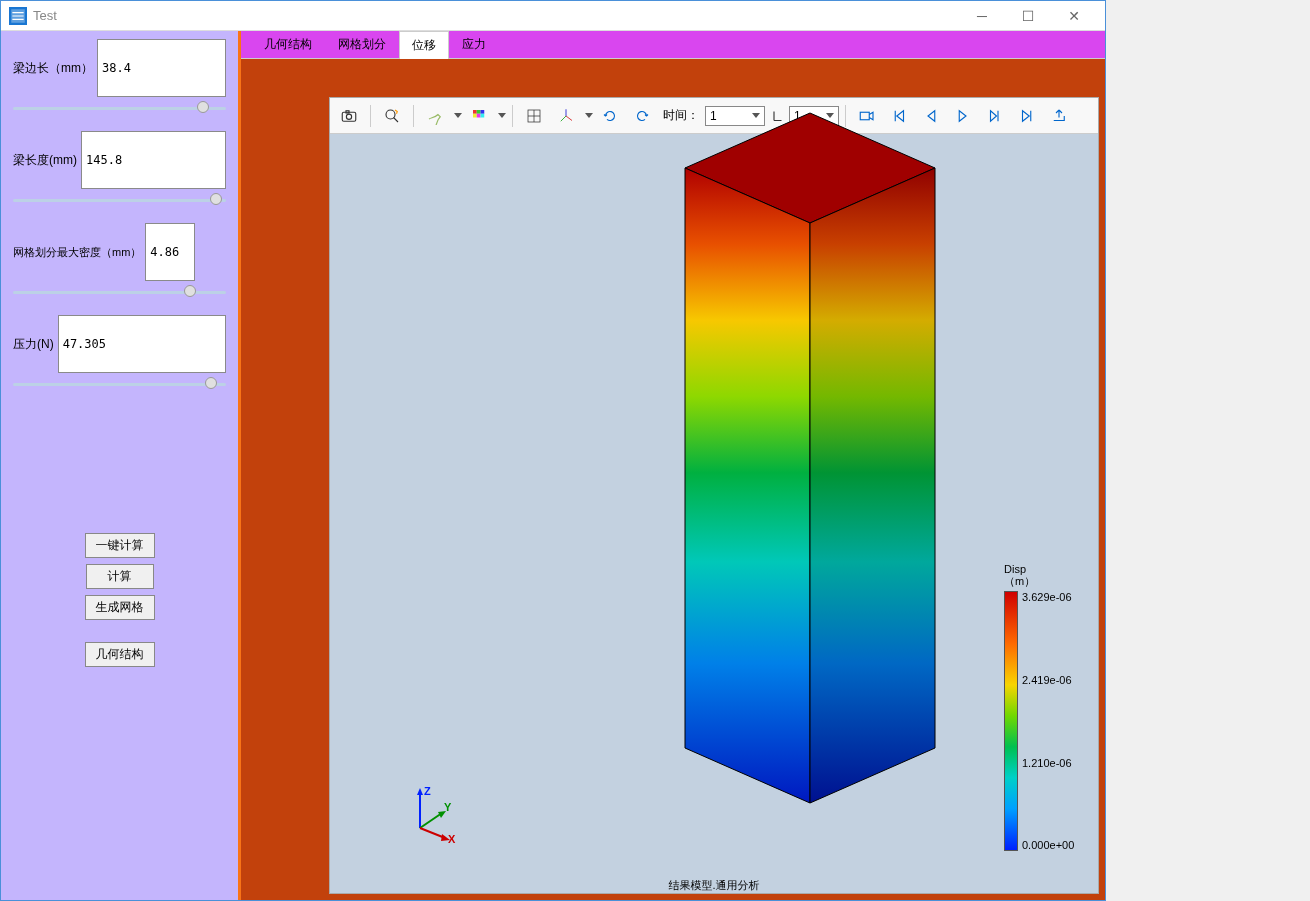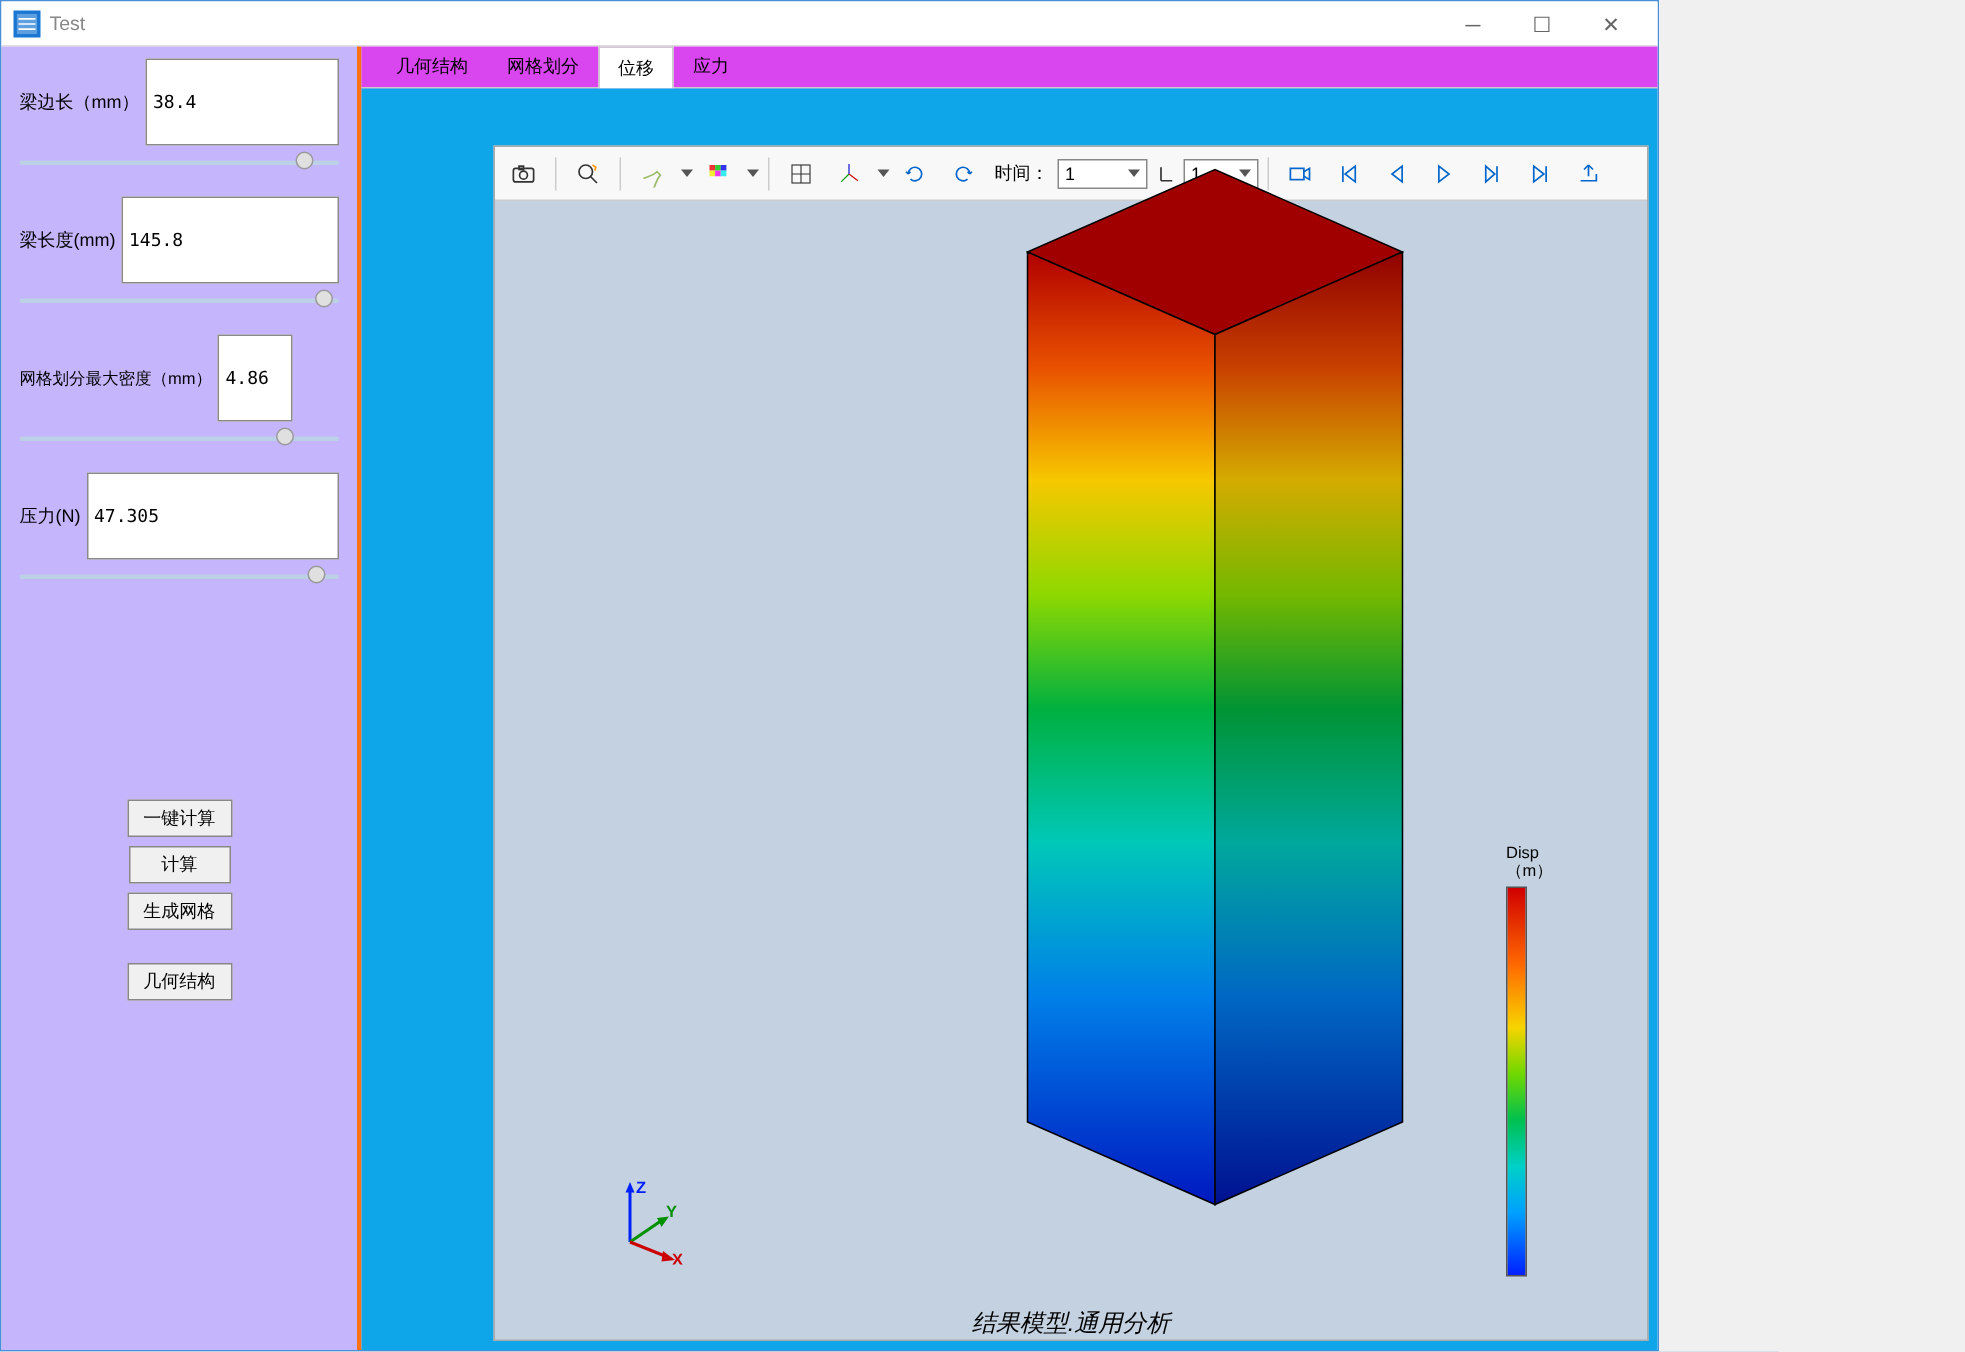--- a/index.html
+++ b/index.html
@@ -136,21 +136,21 @@
   }
   .tab.active {
     border-color: #ccc;
     background: #fff;
     top: 1px;
   }
 
   .viewer-area {
     flex: 1;
     padding: 38px 6px 6px 88px;
-    background: #0ea5e9;
+    background: #c2410c;
     position: relative;
     min-height: 0;
   }
   .viewer {
     width: 100%;
     height: 100%;
     border: 1px solid #aaa;
     background: #c3d1e0;
     position: relative;
     overflow: hidden;
@@ -221,23 +221,22 @@
   .axislabel { font-size: 11px; font-weight: bold; }
   .axislabel.z { fill: #0020ff; }
   .axislabel.y { fill: #009000; }
   .axislabel.x { fill: #cc0000; }
 
   .caption {
     position: absolute;
     bottom: 0;
     left: 50%;
     transform: translateX(-50%);
-    font-size: 16px;
+    font-size: 11px;
     color: #000;
-    font-style: italic;
   }
 
   .legend {
     position: absolute;
     right: 14px;
     bottom: 20px;
     width: 80px;
     height: 310px;
     font-size: 11px;
     color: #000;
@@ -499,20 +498,26 @@
             </svg>
           </div>
 
           <div class="legend">
             <div class="lg-title">
               <span>Disp</span><br>
               <span>（m）</span>
             </div>
             <div class="lg-body">
               <div class="lg-bar"></div>
+              <div class="lg-labels">
+                <span>3.629e-06</span>
+                <span>2.419e-06</span>
+                <span>1.210e-06</span>
+                <span>0.000e+00</span>
+              </div>
             </div>
           </div>
 
           <div class="caption">结果模型.通用分析</div>
         </div>
       </div>
     </div>
   </div>
 </div>
 

